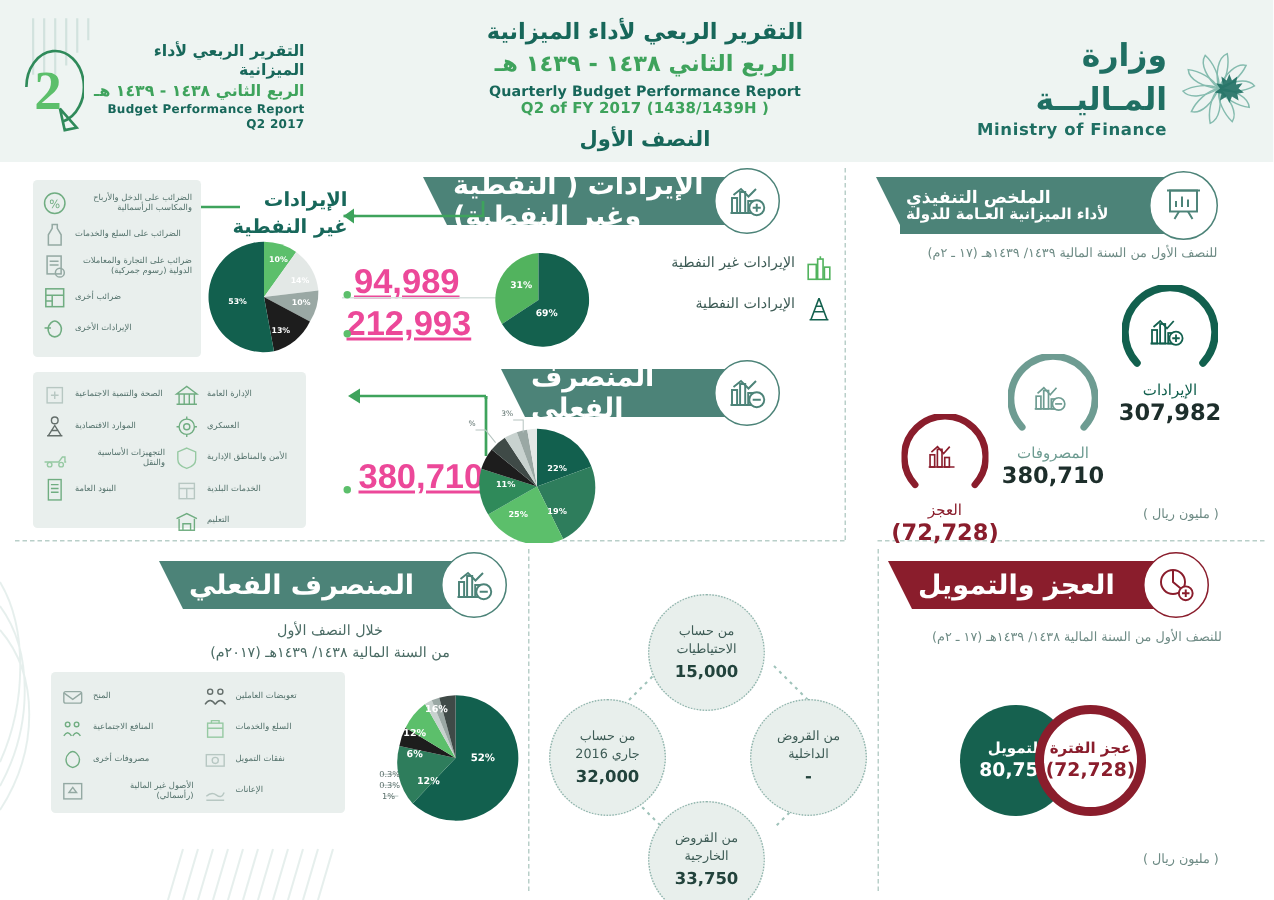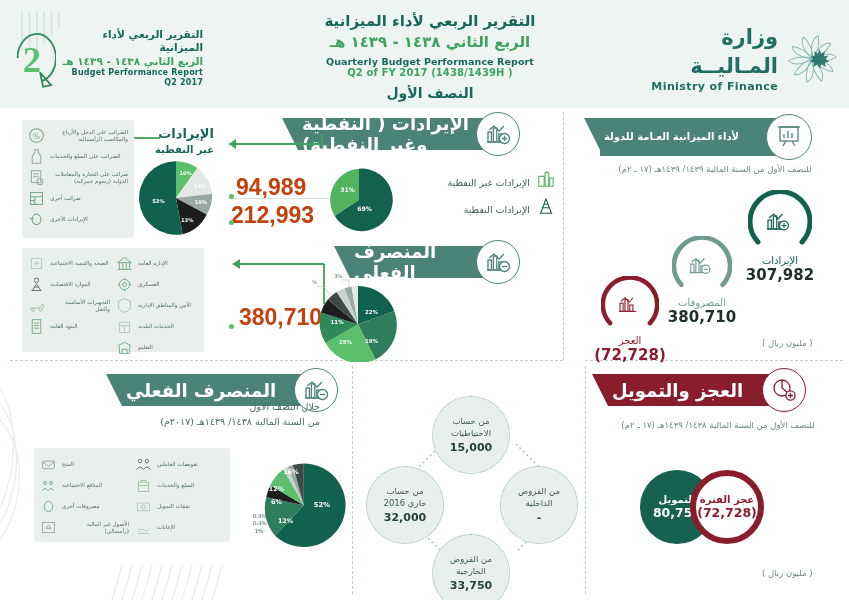--- a/index.html
+++ b/index.html
@@ -82,23 +82,23 @@
   .sub-note { position:absolute; font-size:8.5px; color:#6e8b85; text-align:left; }
 
   
   .panel {
     position:absolute; background:#e9efed; border-radius:3px;
   }
   .ico-row { display:flex; align-items:center; justify-content:flex-end; gap:5px; margin-bottom:4px;}
   .ico-row .lbl { font-size:5.6px; color:#53716b; text-align:right; line-height:1.25;}
   .ico-box { width:17px; height:17px; flex:0 0 17px; opacity:.78;}
 
-  .big-num { font-family:"Liberation Sans", sans-serif; font-weight:bold; color:#c2410c;}
-
-  .legend-row { display:flex; align-items:flex-end; justify-content:flex-start; gap:7px; margin-bottom:9px;}
+  .big-num { font-family:"Liberation Sans", sans-serif; font-weight:bold; color:#ec4899;text-decoration:underline;}
+
+  .legend-row { display:flex; align-items:flex-start; justify-content:flex-start; gap:7px; margin-bottom:9px;}
   .legend-row .ltxt { font-size:9.5px; color:#3d5b55;}
 
   .circle-stat { position:absolute; text-align:center; }
   .cs-arc { position:relative; width:58px; height:58px; margin:0 auto;}
   .cs-label { font-size:10px; margin-top:1px;}
   .cs-value { font-size:15px; font-weight:bold; }
 
   .unit-note { position:absolute; font-size:8.5px; color:#6e8b85;}
 
   .flow-node {
@@ -255,21 +255,21 @@
           <g fill="none" stroke="#14614e" stroke-width="1.2">
             <path d="M10 2 L4 18 M10 2 L16 18 M6 12 h8 M7.5 8 h5 M3 18 h14"></path>
           </g>
         </svg>
         <span class="ltxt">الإيرادات النفطية</span>
       </div>
     </div>
 
     <div style="position:absolute; top:17px; left:155px; text-align:right; line-height:1.35;">
       <div style="font-size:13px; font-weight:bold; color:#17675a;">الإيرادات</div>
-      <div style="font-size:10px; font-weight:bold; color:#17675a;">غير النفطية</div>
+      <div style="font-size:13px; font-weight:bold; color:#17675a;">غير النفطية</div>
     </div>
 
     <svg style="position:absolute; top:22px; left:220px; width:106px; height:24px;" viewBox="0 0 106 24">
       <g stroke="#3ea35c" stroke-width="1.8" fill="none">
         <path d="M102 4 v10 h-90"></path>
           <path d="M16 9 l-7 5 l7 5" fill="#3ea35c" stroke="none"></path>
         <path d="M9 14 h8"></path>
       </g>
     </svg>
     <svg style="position:absolute; top:22px; left:122px; width:40px; height:16px;" viewBox="0 0 40 16">
@@ -475,20 +475,21 @@
                   <path d="M7 6 h6 M7 9 h6 M7 12 h6"></path>
                 </g>
             </svg>
           </div>
         </div>
       </div>
     </div>
 
     <div class="ribbon" style="top:10px; left:600px; width:180px; height:38px;">
       <span class="ribbon-title two">
+        <span style="display:block">الملخص التنفيذي</span>
         <span style="display:block; font-size:10px;">لأداء الميزانية العـامة للدولة</span>
       </span>
     </div>
     <div class="badge-circle" style="top:6px; left:766px; width:46px; height:46px;">
       <svg width="28" height="28" viewBox="0 0 28 28">
         <g fill="none" stroke="#4c8378" stroke-width="1.3">
           <path d="M3 4 h22"></path>
             <rect x="5" y="4" width="18" height="14"></rect>
           <path d="M9 15 v-4 M13 15 v-7 M17 15 v-5"></path>
           <path d="M11 18 l-3 5 M17 18 l3 5"></path>
@@ -564,21 +565,21 @@
             <rect x="8.4" y="7" width="3.4" height="14"></rect>
           <rect x="13.8" y="13" width="3.4" height="8"></rect>
           <path d="M2 21 h20"></path>
             <path d="M4 9 l5 -4 l5 5 l5 -5"></path>
           <circle cx="19.5" cy="17.5" r="5" fill="#fff"></circle>
             <path d="M16.8 17.5 h5.4"></path>
         </g>
       </svg>
     </div>
 
-    <div class="sec-sub" style="top:292px; left:120px; width:200px; text-align:right;">
+    <div class="sec-sub" style="top:306px; left:120px; width:200px; text-align:center;">
       <div>خلال النصف الأول</div>
       <div>من السنة المالية ١٤٣٨/ ١٤٣٩هـ (٢٠١٧م)</div>
     </div>
 
     <svg style="position:absolute; top:350px; left:236px; width:110px; height:100px;" viewBox="0 0 120 110">
       <g transform="translate(32,6)">
         <path d="M42 46 L42 0 A46 46 0 1 1 10.5 79.5 Z" fill="#12604e"></path>
         <path d="M42 46 L10.5 79.5 A46 46 0 0 1 0.8 37.2 Z" fill="#2e7d5c"></path>
         <path d="M42 46 L0.8 37.2 A46 46 0 0 1 5.3 23.9 Z" fill="#1d1d1d"></path>
         <path d="M42 46 L5.3 23.9 A46 46 0 0 1 19.6 6.4 Z" fill="#5cbf6b"></path>

